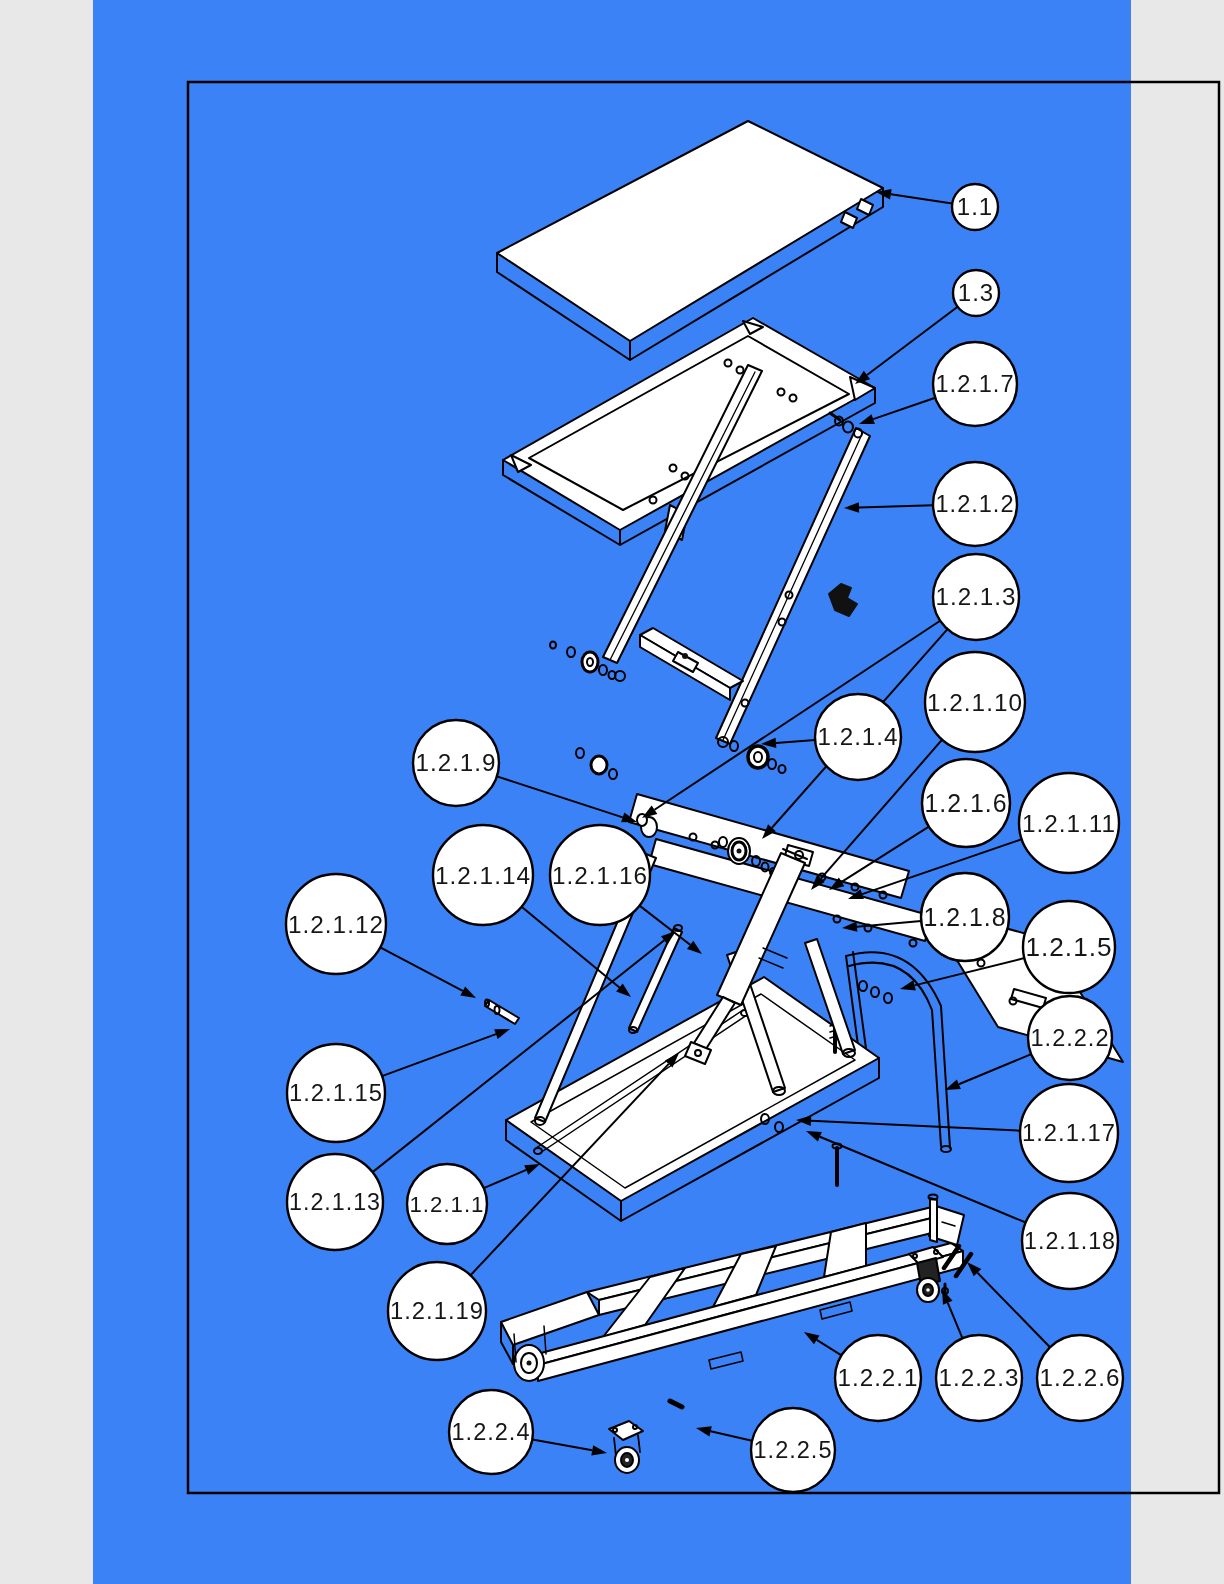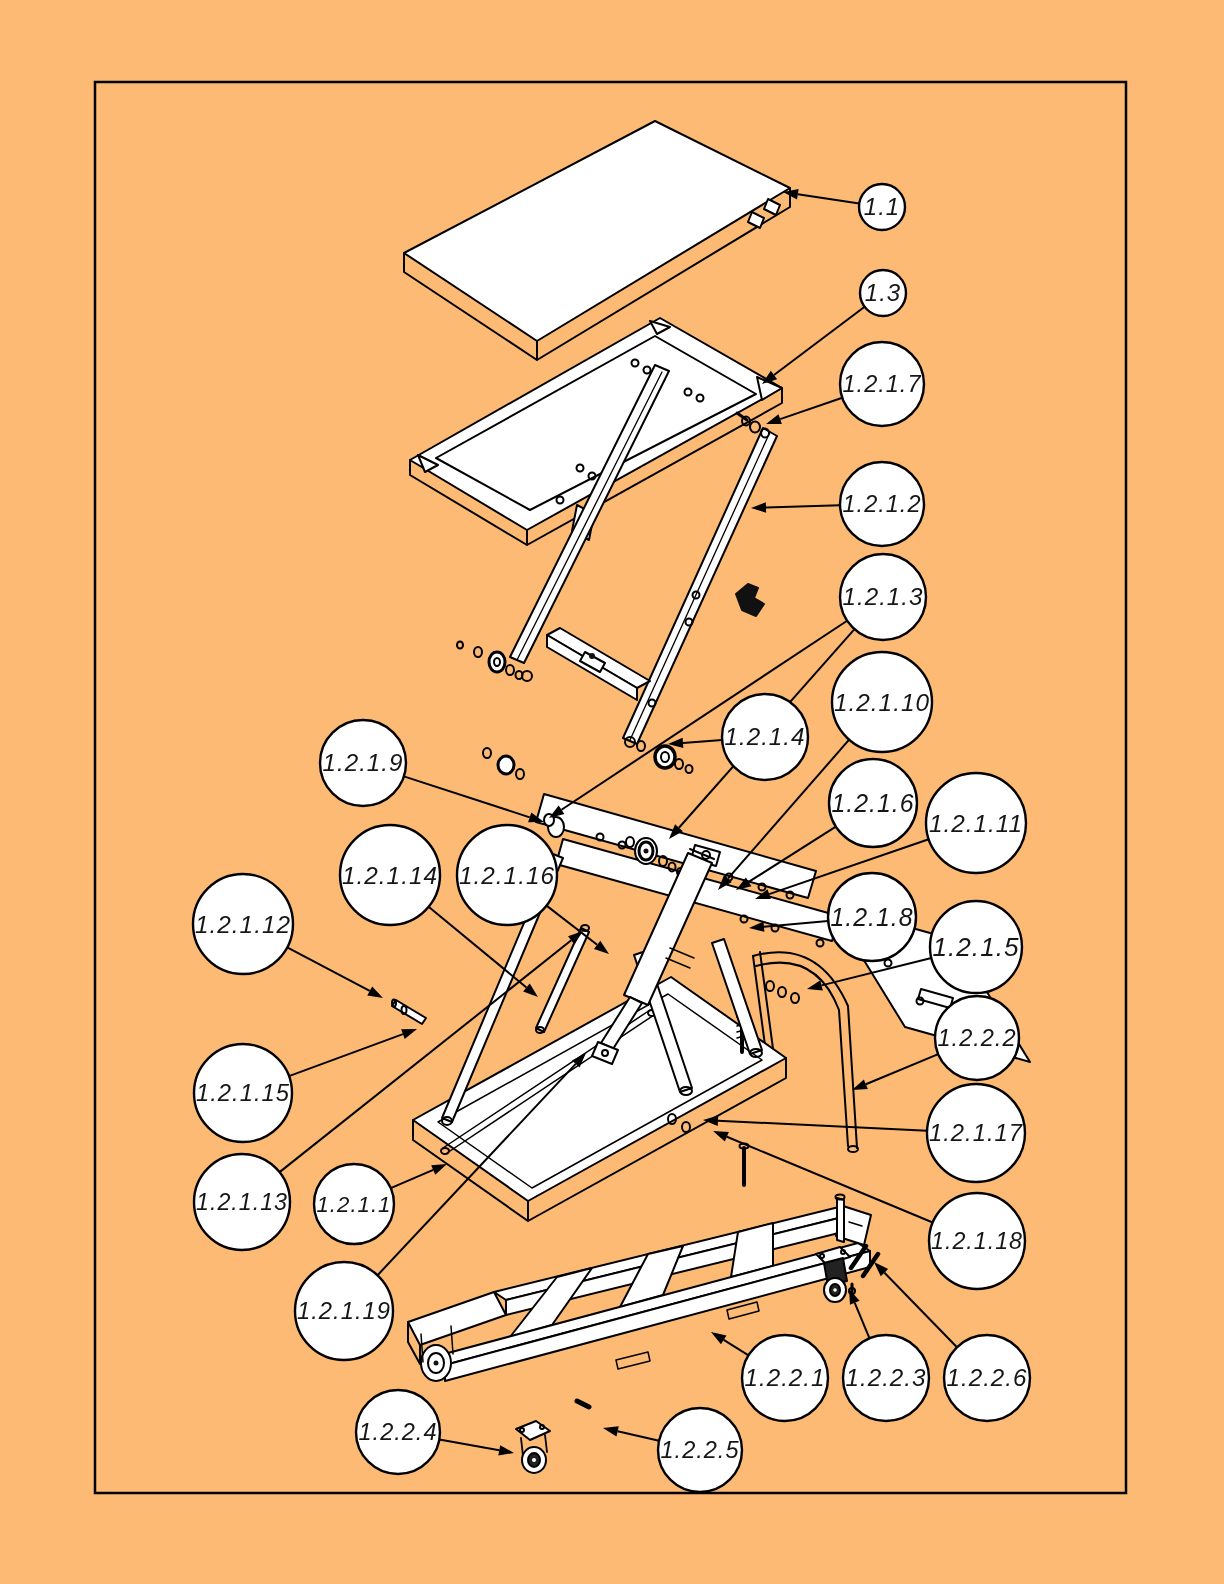--- a/index.html
+++ b/index.html
@@ -1,17 +1,17 @@
 <!DOCTYPE html>
 <html><head>
 <meta charset="utf-8">
 <style>
   html,body{margin:0;padding:0;background:#e8e8e8;}
-  .page{width:1224px;height:1584px;background:#fdba74;position:relative;margin:0 auto;
-        font-family:"Liberation Sans", sans-serif;font-style:italic;}
+  .page{width:1038px;height:1584px;background:#3b82f6;position:relative;margin:0 auto;
+        font-family:"Liberation Sans", sans-serif;}
   svg{display:block;}
   .callout-label{letter-spacing:1px;fill:#161616;}
 </style>
 </head>
 <body>
 
 <div class="page">
 <svg id="scene" width="1224" height="1584" viewBox="0 0 1224 1584">
 
   <g id="border-layer">

